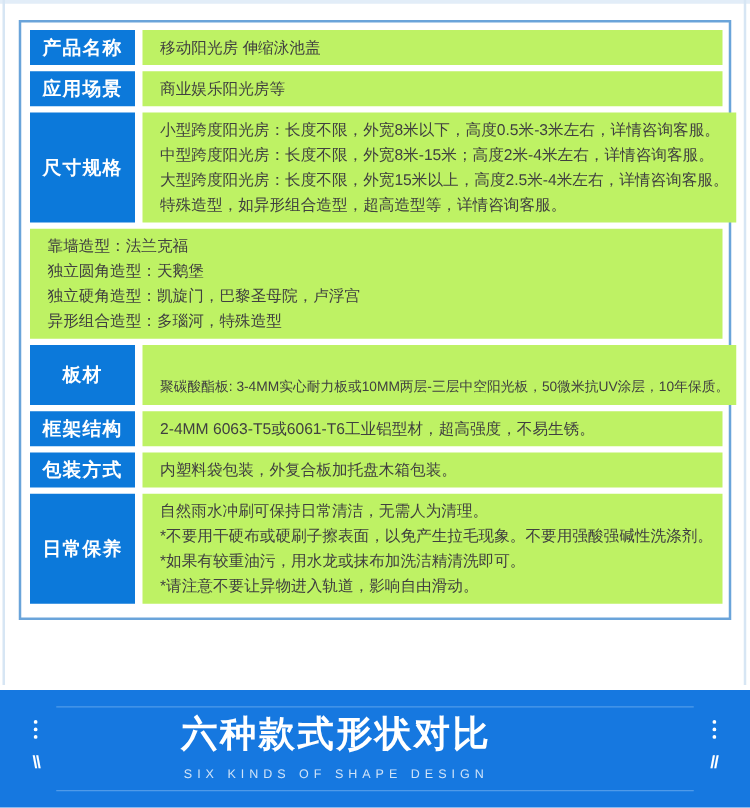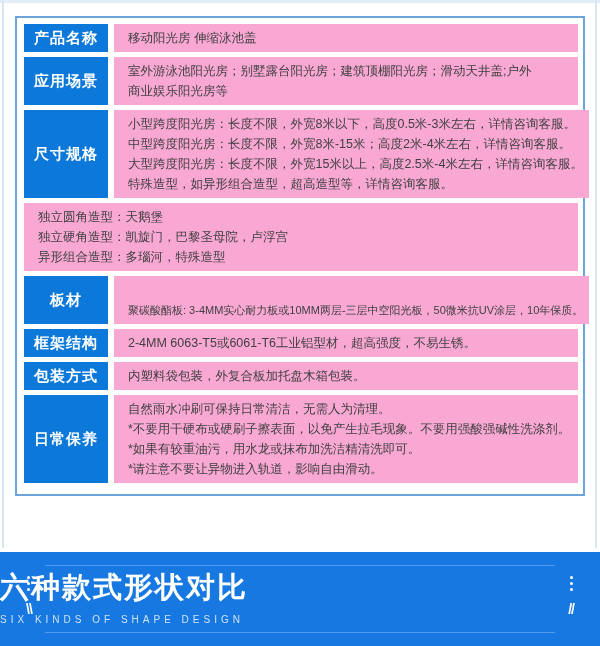--- a/index.html
+++ b/index.html
@@ -20,39 +20,39 @@
     padding:6px 5px 6px 7px;
     display:flex;flex-direction:column;gap:5px;
   }
   .spec-row{display:flex;gap:6px;}
   .spec-label{
     flex:0 0 84px;background:#0c79da;color:#ffffff;
     display:flex;align-items:center;justify-content:center;
     font-size:15px;font-weight:bold;letter-spacing:1px;
   }
   .spec-content{
-    flex:1;background:#f9a8d4;color:#404040;
+    flex:1;background:#bef264;color:#404040;
     padding:4px 6px 4px 14px;
     display:flex;flex-direction:column;justify-content:center;
   }
   .line{
     font-size:12.5px;line-height:20px;white-space:nowrap;overflow:hidden;
   }
   .line.small{font-size:11px;margin-top:20px;}
 
   
   .banner{
     position:absolute;left:0;top:552px;width:600px;height:94px;
     background:#1678e0;color:#ffffff;
   }
   .banner-rule{position:absolute;left:45px;right:45px;height:1px;background:#4f9ae9;}
   .banner-rule.top{top:13px;}
   .banner-rule.bottom{top:80px;}
   .banner-center{
-    position:absolute;left:0;top:16px;width:538px;
+    position:absolute;left:0;top:16px;width:538px;text-align:center;
   }
   .banner-title{
     font-size:29px;font-weight:bold;letter-spacing:2px;color:#ffffff;
   }
   .banner-subtitle{
     margin-top:6px;font-size:10px;letter-spacing:4px;color:#cfe3f8;
   }
   .decor{position:absolute;display:flex;flex-direction:column;align-items:center;gap:4px;}
   .decor.left{left:26px;top:24px;}
   .decor.right{right:26px;top:24px;}
@@ -72,37 +72,37 @@
   <div class="spec-row">
     <div class="spec-label">产品名称</div>
     <div class="spec-content">
       <div class="line">移动阳光房 伸缩泳池盖</div>
     </div>
   </div>
 
   <div class="spec-row">
     <div class="spec-label">应用场景</div>
     <div class="spec-content">
-      <div class="line">室外游泳池阳光房；别墅露台阳光房；建筑顶棚阳光房；滑动天井盖;户外</div>
       <div class="line">商业娱乐阳光房等</div>
     </div>
   </div>
 
   <div class="spec-row">
     <div class="spec-label">尺寸规格</div>
     <div class="spec-content">
       <div class="line">小型跨度阳光房：长度不限，外宽8米以下，高度0.5米-3米左右，详情咨询客服。</div>
       <div class="line">中型跨度阳光房：长度不限，外宽8米-15米；高度2米-4米左右，详情咨询客服。</div>
       <div class="line">大型跨度阳光房：长度不限，外宽15米以上，高度2.5米-4米左右，详情咨询客服。</div>
       <div class="line">特殊造型，如异形组合造型，超高造型等，详情咨询客服。</div>
     </div>
   </div>
 
   <div class="spec-row">
     <div class="spec-content">
+      <div class="line">靠墙造型：法兰克福</div>
       <div class="line">独立圆角造型：天鹅堡</div>
       <div class="line">独立硬角造型：凯旋门，巴黎圣母院，卢浮宫</div>
       <div class="line">异形组合造型：多瑙河，特殊造型</div>
     </div>
   </div>
 
   <div class="spec-row">
     <div class="spec-label">板材</div>
     <div class="spec-content">
       <div class="line small">聚碳酸酯板: 3-4MM实心耐力板或10MM两层-三层中空阳光板，50微米抗UV涂层，10年保质。</div>

